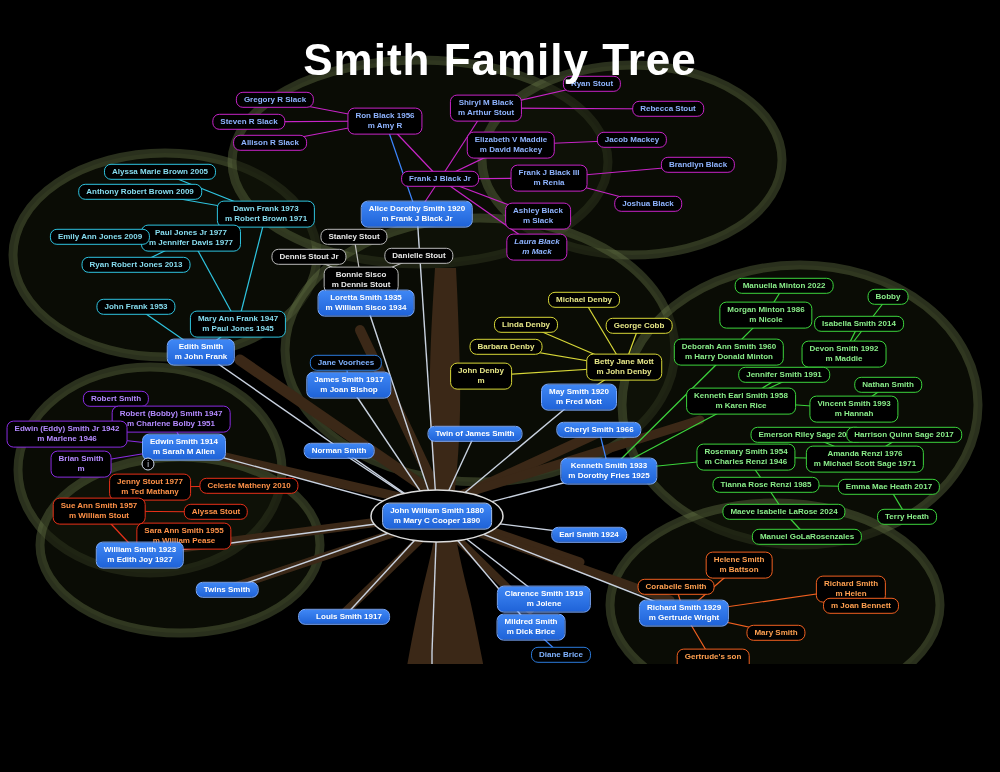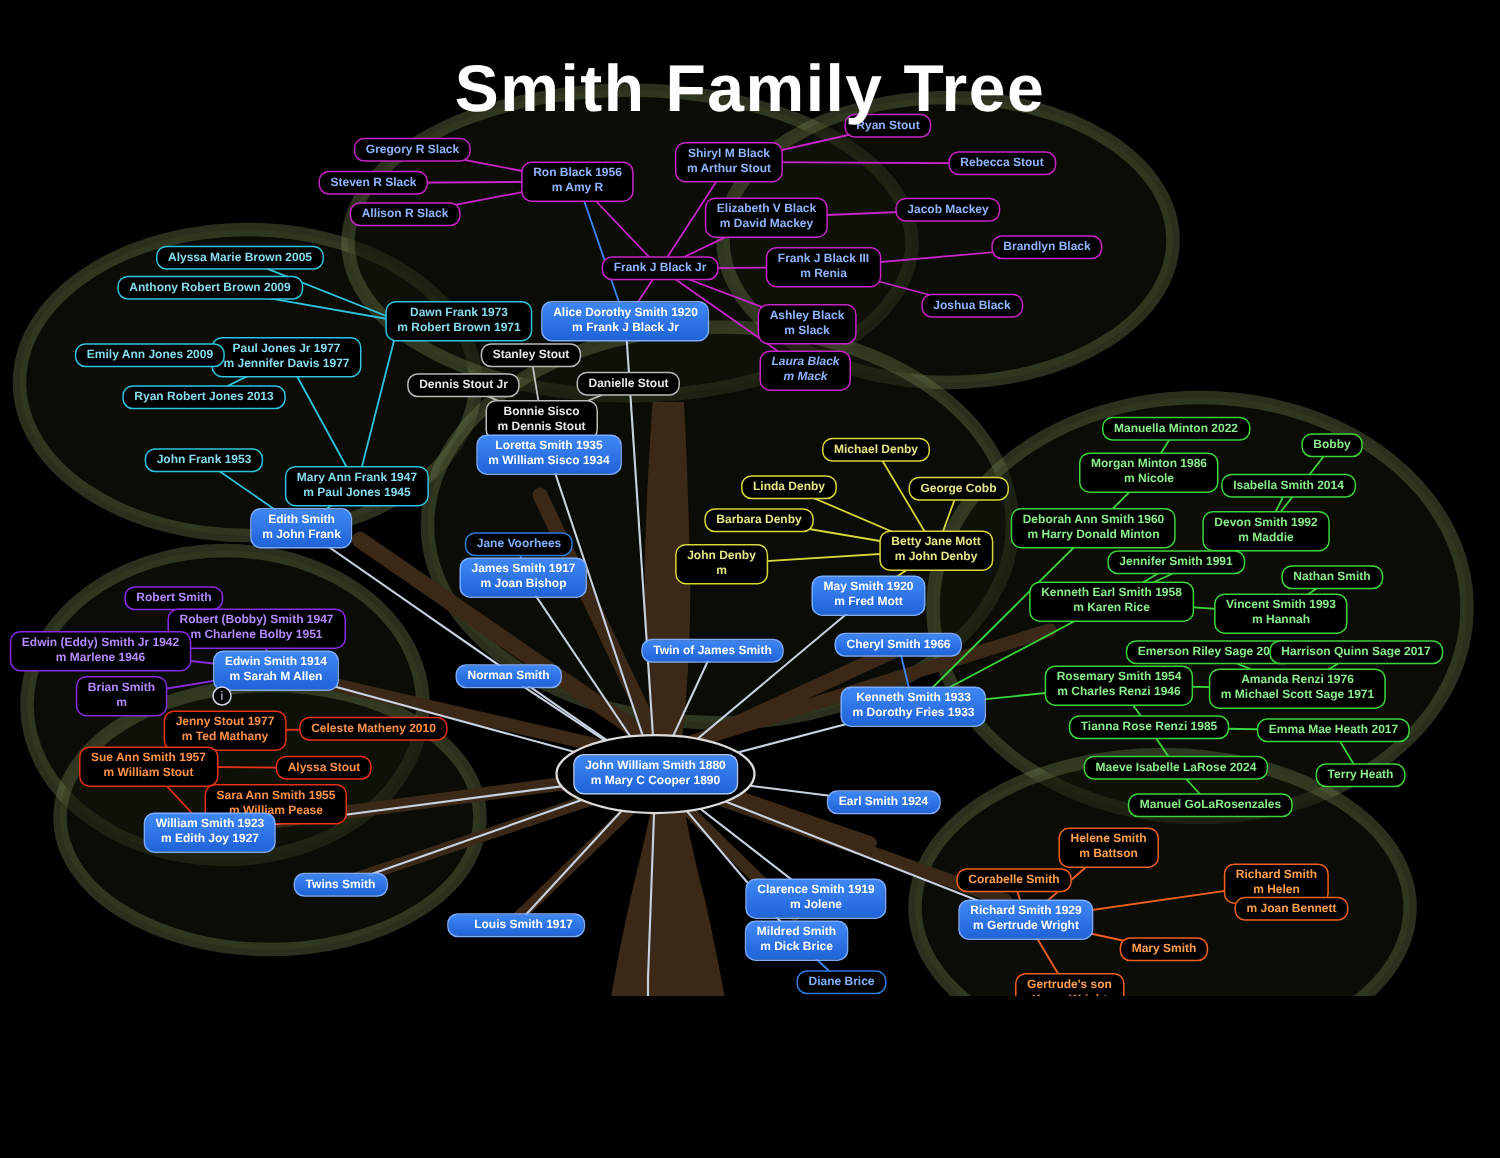--- a/index.html
+++ b/index.html
@@ -186,21 +186,21 @@
         <div>Shiryl M  Black</div>
         <div>m Arthur  Stout</div>
       </div>
       <div class="node magenta" style="left: 592px; top: 84px;">
         <div>Ryan Stout</div>
       </div>
       <div class="node magenta" style="left: 668px; top: 109px;">
         <div>Rebecca Stout</div>
       </div>
       <div class="node magenta" style="left: 511px; top: 145px;">
-        <div>Elizabeth V  Black</div>
+        <div>Elizabeth V  Maddie</div>
         <div>m  David   Mackey</div>
       </div>
       <div class="node magenta" style="left: 632px; top: 140px;">
         <div>Jacob Mackey</div>
       </div>
       <div class="node magenta" style="left: 440px; top: 179px;">
         <div>Frank J  Black Jr</div>
       </div>
       <div class="node magenta" style="left: 549px; top: 178px;">
         <div>Frank J  Black III</div>
@@ -223,21 +223,21 @@
       <div class="node blue" style="left: 417px; top: 214px;">
         <div>Alice Dorothy Smith 1920</div>
         <div>m Frank J Black Jr</div>
       </div>
       <div class="node cyan" style="left: 160px; top: 172px;">
         <div>Alyssa Marie Brown  2005</div>
       </div>
       <div class="node cyan" style="left: 140px; top: 192px;">
         <div>Anthony Robert Brown 2009</div>
       </div>
-      <div class="node cyan" style="left: 266px; top: 214px; margin-left: 40px;">
+      <div class="node cyan" style="left: 266px; top: 214px;">
         <div>Dawn Frank 1973</div>
         <div>m Robert Brown  1971</div>
       </div>
       <div class="node cyan" style="left: 191px; top: 238px;">
         <div>Paul Jones Jr 1977</div>
         <div>m Jennifer Davis 1977</div>
       </div>
       <div class="node cyan" style="left: 100px; top: 237px;">
         <div>Emily Ann Jones 2009</div>
       </div>
@@ -307,21 +307,21 @@
       </div>
       <div class="node blue" style="left: 579px; top: 397px;">
         <div>May Smith 1920</div>
         <div>m Fred Mott</div>
       </div>
       <div class="node blue" style="left: 599px; top: 430px;">
         <div>Cheryl Smith 1966</div>
       </div>
       <div class="node blue" style="left: 609px; top: 471px;">
         <div>Kenneth Smith 1933</div>
-        <div>m Dorothy Fries 1933</div>
+        <div>m Dorothy Fries 1925</div>
       </div>
       <div class="node green" style="left: 784px; top: 286px;">
         <div>Manuella Minton 2022</div>
       </div>
       <div class="node green" style="left: 888px; top: 297px;">
         <div>Bobby</div>
       </div>
       <div class="node green" style="left: 766px; top: 315px;">
         <div>Morgan Minton 1986</div>
         <div>m Nicole</div>

